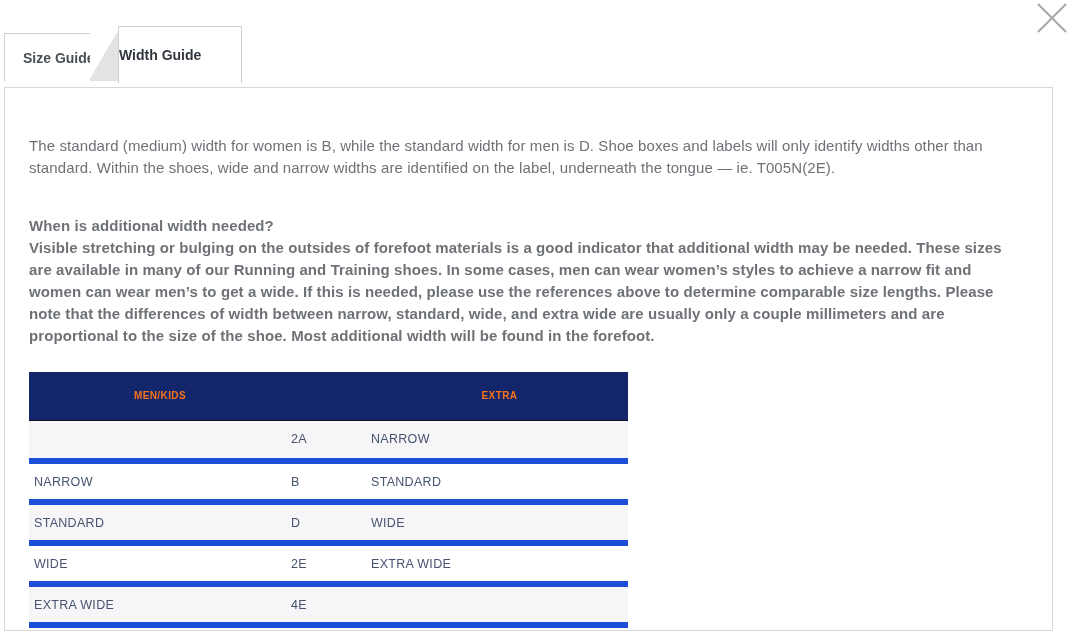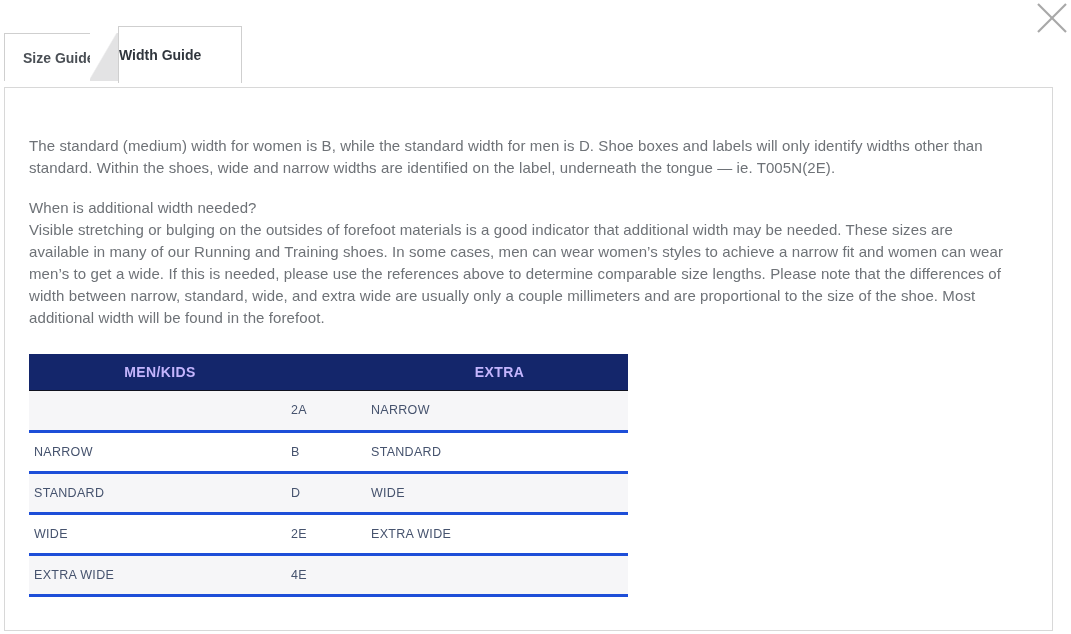--- a/index.html
+++ b/index.html
@@ -67,42 +67,42 @@
   .panel-content {
     padding: 47px 38px 0 24px;
   }
   .copy {
     max-width: 990px;
     font-size: 15px;
     line-height: 22px;
     color: #6e7277;
     letter-spacing: 0.1px;
   }
-  .copy.question-block { margin-top: 18px; }
+  .copy.question-block { margin-top: 36px; font-weight: bold; }
 
   
   .width-table {
     margin-top: 25px;
     border-collapse: collapse;
     width: 599px;
     table-layout: fixed;
   }
   .width-table col.c1 { width: 262px; }
   .width-table col.c2 { width: 80px; }
   .width-table col.c3 { width: 257px; }
   .width-table thead th {
-    height: 36px;
-    color: #c4b5fd;
-    font-size: 14px;
+    height: 48px;
+    color: #f97316;
+    font-size: 10px;
     font-weight: bold;
     letter-spacing: 0.4px;
     text-align: center;
   }
   .width-table thead tr { border-bottom: 1px solid #10121f; }
-  .width-table tbody tr { border-bottom: 3px solid #1d4ed8; }
+  .width-table tbody tr { border-bottom: 6px solid #1d4ed8; }
   .width-table tbody tr:nth-child(odd) { background: #f6f6f8; }
   .width-table tbody tr:nth-child(even) { background: #ffffff; }
   .width-table tbody td {
     height: 41px;
     font-size: 12.5px;
     letter-spacing: 0.3px;
     color: #46536e;
     text-align: left;
     padding-left: 5px;
     vertical-align: middle;

